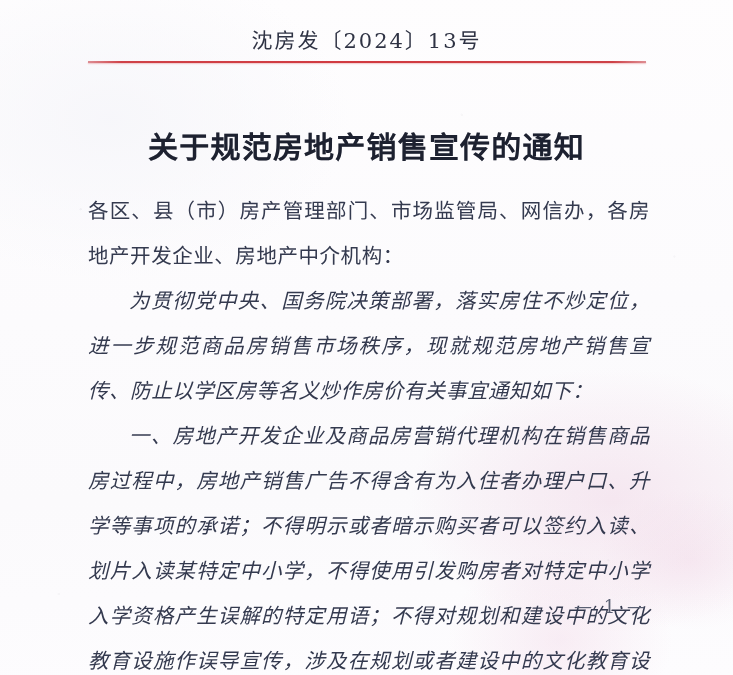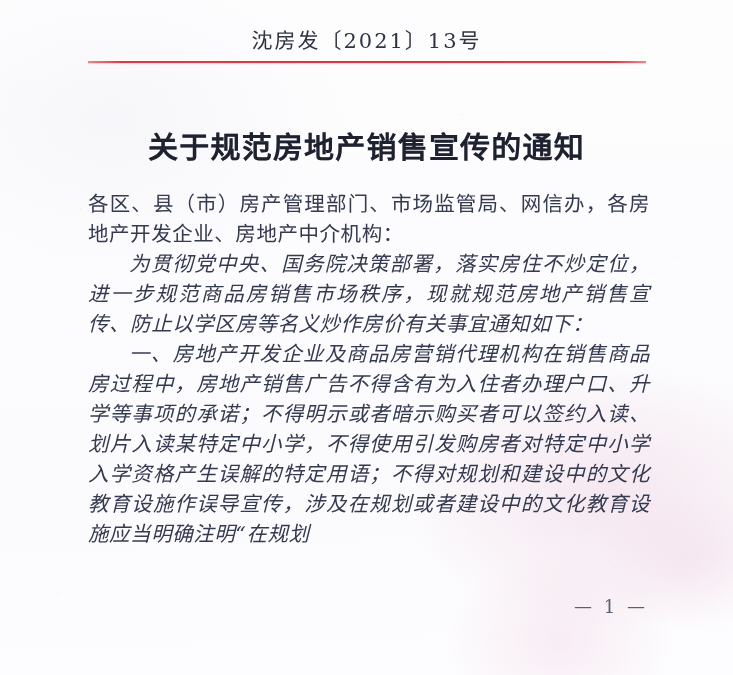--- a/index.html
+++ b/index.html
@@ -92,21 +92,21 @@
   
   .body-block {
     position: absolute;
     left: 88px;
     top: 189px;
     width: 562px;
   }
   .para {
     margin: 0;
     font-size: 20.5px;
-    line-height: 30px;
+    line-height: 45px;
     letter-spacing: 0.55px;
     color: #343a4f;
     text-align: justify;
     text-justify: inter-character;
     font-family: "DejaVu Serif", "Liberation Serif", serif;
   }
   .para.indent { text-indent: 2em; font-style: italic; }
   .para + .para { margin-top: 0; }
 
   
@@ -125,21 +125,21 @@
     font-family: "DejaVu Serif", "Liberation Serif", serif;
   }
 </style>
 </head>
 <body>
 
 <div class="page">
 
   <div class="grain"></div>
 
-  <div class="doc-number">沈房发〔2021〕13号</div>
+  <div class="doc-number">沈房发〔2024〕13号</div>
 
   <div class="red-rule"></div>
 
   <h1 class="doc-title">关于规范房地产销售宣传的通知</h1>
 
   <div class="body-block">
     <p class="para">各区、县（市）房产管理部门、市场监管局、网信办，各房地产开发企业、房地产中介机构：</p>
 
     <p class="para indent">为贯彻党中央、国务院决策部署，落实房住不炒定位，进一步规范商品房销售市场秩序，现就规范房地产销售宣传、防止以学区房等名义炒作房价有关事宜通知如下：</p>
 

